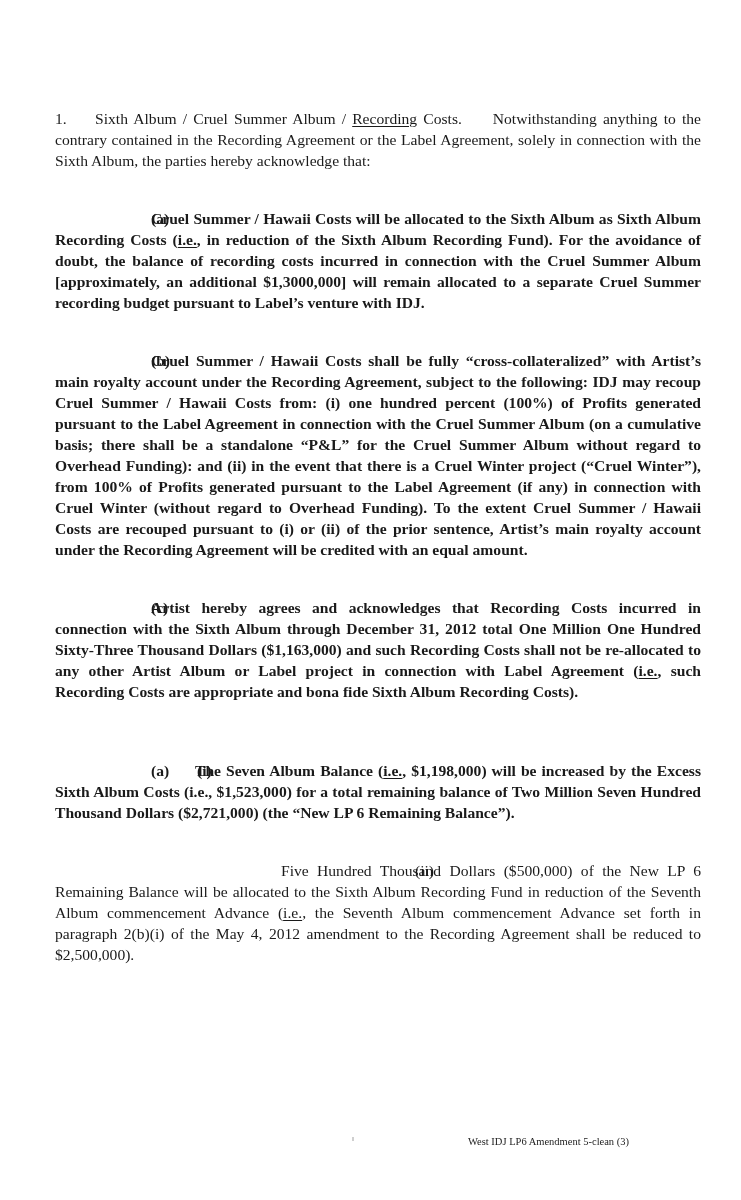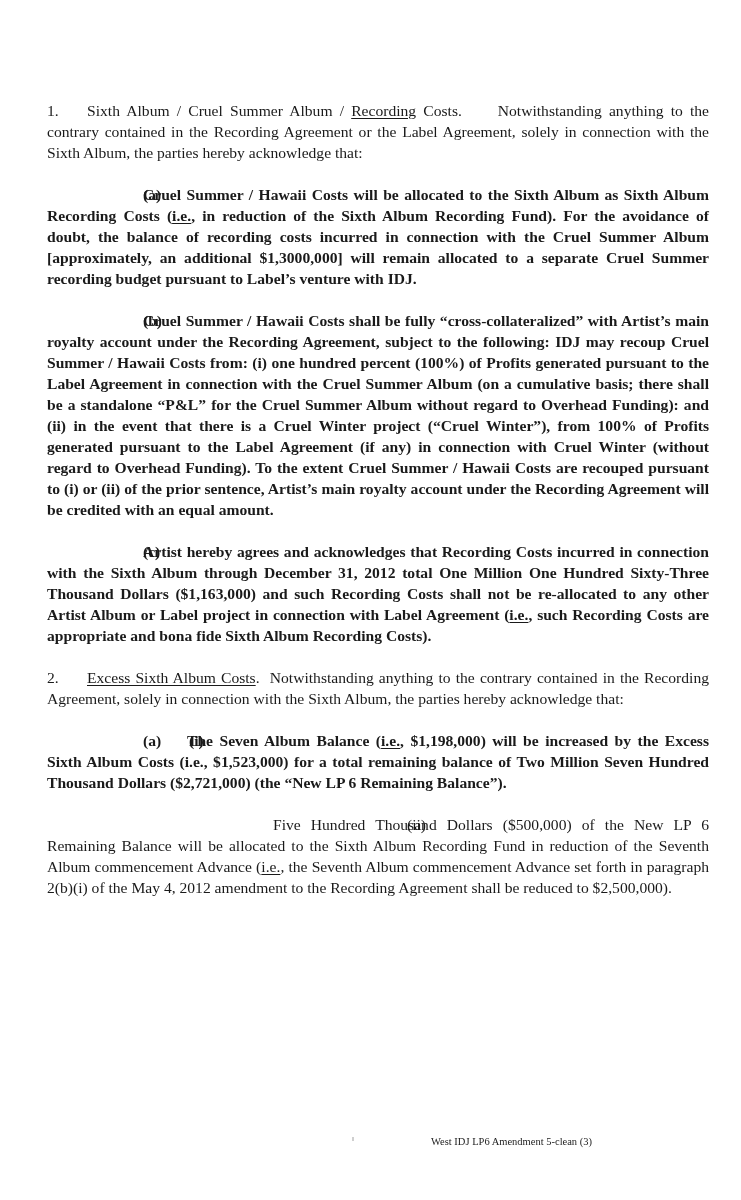--- a/index.html
+++ b/index.html
@@ -3,32 +3,32 @@
 <meta charset="utf-8">
 <style>
   html, body { margin: 0; padding: 0; background: #ffffff; }
   body { width: 741px; height: 1200px; position: relative; overflow: hidden; }
   .page {
     position: absolute; left: 47px; top: 100px; width: 662px;
     font-family: "Liberation Serif", "DejaVu Serif", serif;
     font-size: 15.6px; line-height: 21px; color: #1a1a1a;
     text-align: justify;
   }
-  .para { margin: 0; }
+  .para { margin: 8px; }
   .gap-lg { height: 21px; }
   .ind1 { text-indent: 48px; font-weight: bold; }
   .ind3 { text-indent: 180px; }
   .num { display: inline-block; }
   .tab1 { display: inline-block; width: 40px; }
   .tab2 { display: inline-block; width: 48px; }
   .tabA { display: inline-block; width: 46px; }
   .tabB { display: inline-block; width: 46px; }
   .u { text-decoration: underline; text-underline-offset: 2px; }
   .footer {
-    position: absolute; left: 431px; top: 1136px;
+    position: absolute; left: 468px; top: 1136px;
     font-family: "Liberation Serif", serif; font-size: 10.5px; color: #222;
   }
   .dot { position: absolute; left: 352px; top: 1137px; width: 2px; height: 4px; background: #cfcfcf; }
 </style>
 </head>
 <body>
 
 <div class="page">
 
   <p class="para">
@@ -44,23 +44,20 @@
   <p class="para ind1">
     <span class="tab2">(b)</span><span>Cruel Summer / Hawaii Costs shall be fully “cross-collateralized” with Artist’s main royalty account under the Recording Agreement, subject to the following: IDJ may recoup Cruel Summer / Hawaii Costs from: (i) one hundred percent (100%) of Profits generated pursuant to the Label Agreement in connection with the Cruel Summer Album (on a cumulative basis; there shall be a standalone “P&amp;L” for the Cruel Summer Album without regard to Overhead Funding): and (ii) in the event that there is a Cruel Winter project (“Cruel Winter”), from 100% of Profits generated pursuant to the Label Agreement (if any) in connection with Cruel Winter (without regard to Overhead Funding). To the extent Cruel Summer / Hawaii Costs are recouped pursuant to (i) or (ii) of the prior sentence, Artist’s main royalty account under the Recording Agreement will be credited with an equal amount.</span>
   </p>
   <div class="gap-lg"></div>
 
   <p class="para ind1">
     <span class="tab2">(c)</span><span>Artist hereby agrees and acknowledges that Recording Costs incurred in connection with the Sixth Album through December 31, 2012 total One Million One Hundred Sixty-Three Thousand Dollars ($1,163,000) and such Recording Costs shall not be re-allocated to any other Artist Album or Label project in connection with Label Agreement (</span><span class="u">i.e.</span><span>, such Recording Costs are appropriate and bona fide Sixth Album Recording Costs).</span>
   </p>
   <div class="gap-lg"></div>
 
-  <p class="para">
-    <span class="num tab1">2.</span><span class="u">Excess Sixth Album Costs</span>.&nbsp;&nbsp;<span>Notwithstanding anything to the contrary contained in the Recording Agreement, solely in connection with the Sixth Album, the parties hereby acknowledge that:</span>
-  </p>
   <div class="gap-lg"></div>
 
   <p class="para ind1">
     <span class="tabA">(a)</span><span class="tabB">(i)</span><span>The Seven Album Balance (</span><span class="u">i.e.</span><span>, $1,198,000) will be increased by the Excess Sixth Album Costs (i.e., $1,523,000) for a total remaining balance of Two Million Seven Hundred Thousand Dollars ($2,721,000) (the “New LP 6 Remaining Balance”).</span>
   </p>
   <div class="gap-lg"></div>
 
   <p class="para ind3">
     <span class="tabB">(ii)</span><span>Five Hundred Thousand Dollars ($500,000) of the New LP 6 Remaining Balance will be allocated to the Sixth Album Recording Fund in reduction of the Seventh Album commencement Advance (</span><span class="u">i.e.</span><span>, the Seventh Album commencement Advance set forth in paragraph 2(b)(i) of the May 4, 2012 amendment to the Recording Agreement shall be reduced to $2,500,000).</span>
   </p>

